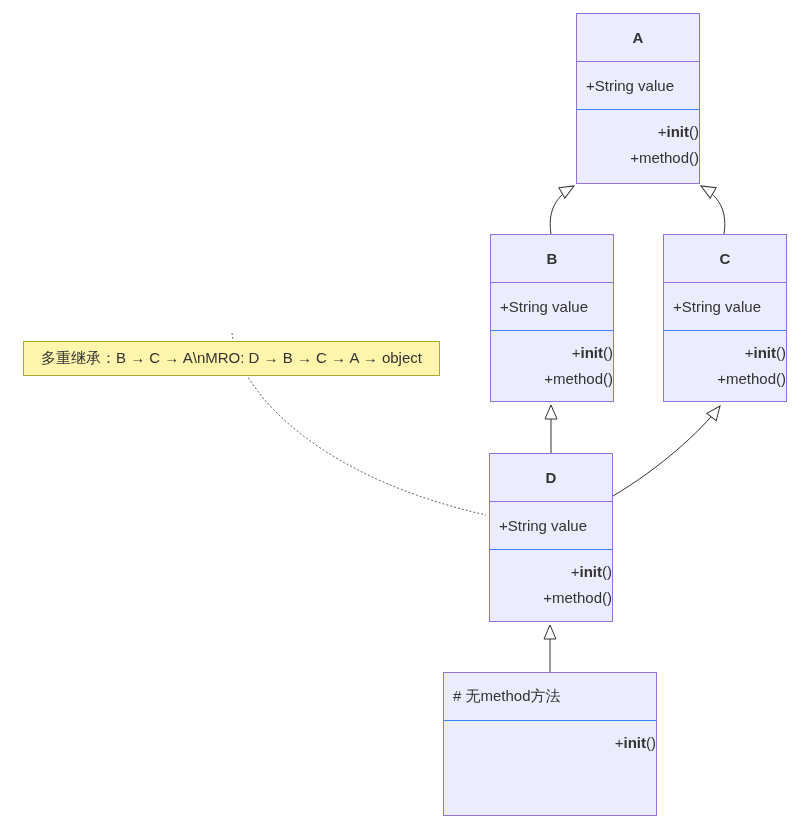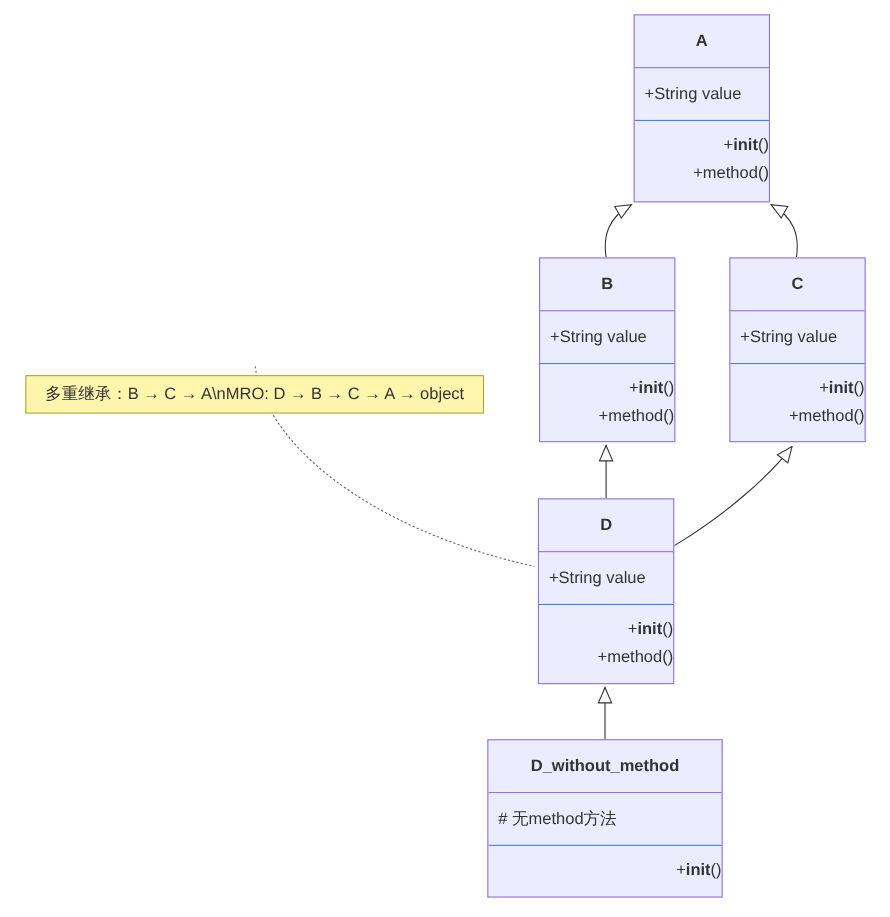--- a/index.html
+++ b/index.html
@@ -107,21 +107,20 @@
   <div class="uml-class" style="left:489px;top:453px;width:124px;height:169px;">
     <div class="cls-title">D</div>
     <div class="cls-attrs">+String value</div>
     <div class="cls-methods">
       <div class="member-line"><span>+</span><b>init</b><span>()</span></div>
       <div class="member-line"><span>+method()</span></div>
     </div>
   </div>
 
   <div class="uml-class" style="left:443px;top:672px;width:214px;height:144px;">
-    <div class="cls-title">D_without_method</div>
     <div class="cls-attrs"># 无method方法</div>
     <div class="cls-methods">
       <div class="member-line"><span>+</span><b>init</b><span>()</span></div>
     </div>
   </div>
 
   <div class="note">多重继承：B → C → A\nMRO: D → B → C → A → object</div>
 
 </div>
 

